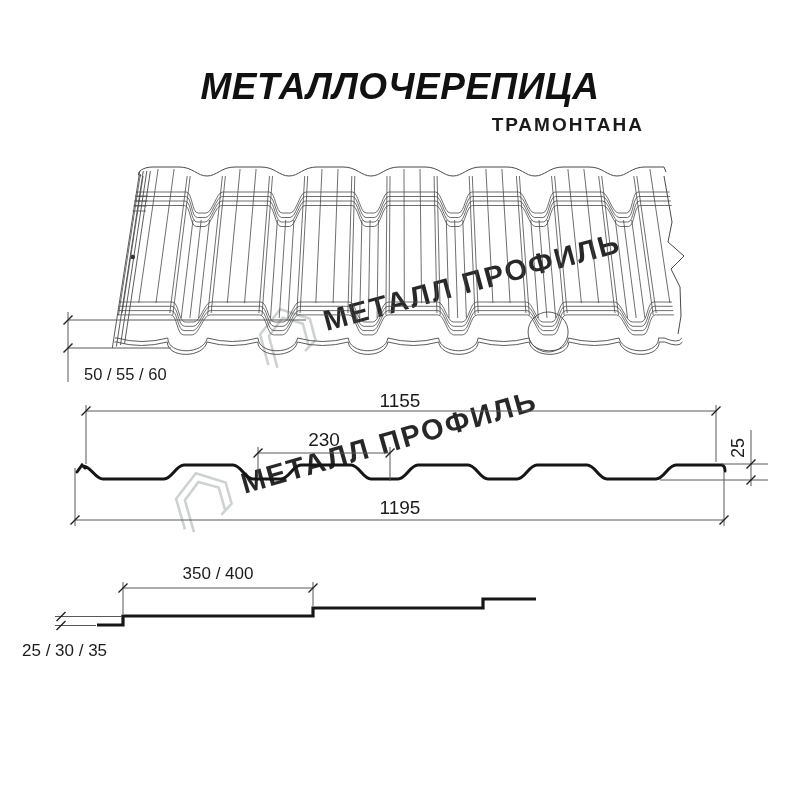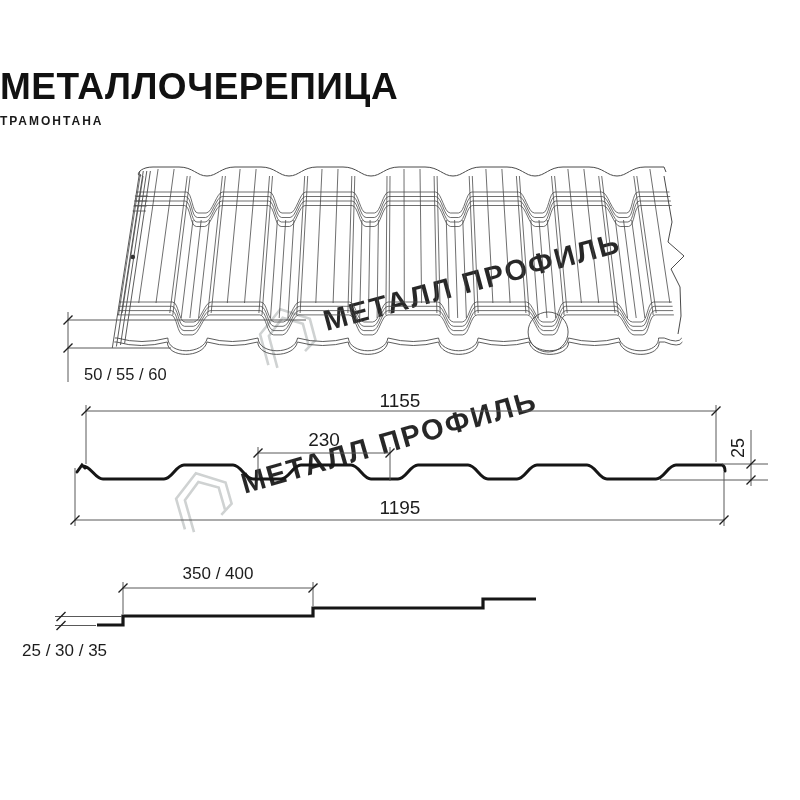--- a/index.html
+++ b/index.html
@@ -1,21 +1,21 @@
 <!DOCTYPE html>
 <html><head>
 <meta charset="utf-8">
 <style>
   html,body{margin:0;padding:0;background:#fff;}
   #page{position:relative;width:800px;height:800px;background:#ffffff;overflow:hidden;
         font-family:"Liberation Sans", sans-serif;}
-  .title{position:absolute;left:0;top:66px;width:800px;text-align:left;
-         font-size:37px;font-weight:800;letter-spacing:.5px;color:#111;}
-  .subtitle{position:absolute;left:0;top:114px;width:644px;text-align:left;
-         font-size:12px;font-weight:600;letter-spacing:2px;color:#1a1a1a;}
+  .title{position:absolute;left:0;top:66px;width:800px;text-align:center;
+         font-size:37px;font-weight:800;letter-spacing:.5px;color:#111;font-style:italic;}
+  .subtitle{position:absolute;left:0;top:114px;width:644px;text-align:right;
+         font-size:19px;font-weight:600;letter-spacing:2px;color:#1a1a1a;}
   svg text{font-family:"Liberation Sans", sans-serif;fill:#1c1c1c;font-weight:500;}
   .wm-text{font-weight:700;letter-spacing:2px;}
 </style>
 </head>
 <body>
 
 <div id="page">
 
   <div class="title">МЕТАЛЛОЧЕРЕПИЦА</div>
   <div class="subtitle">ТРАМОНТАНА</div>

